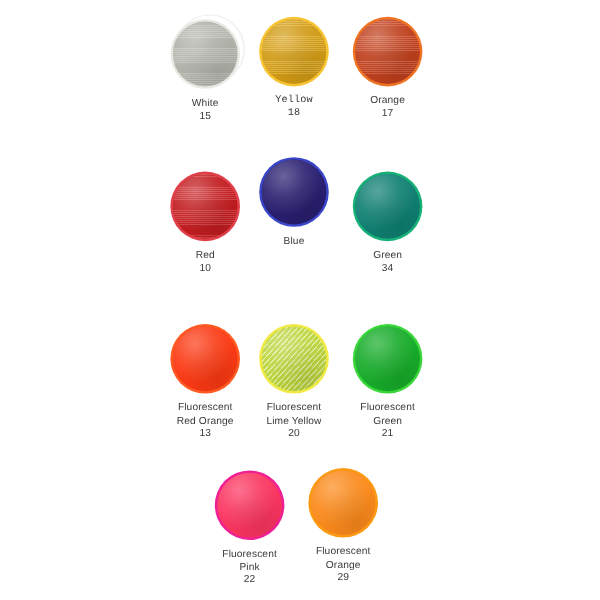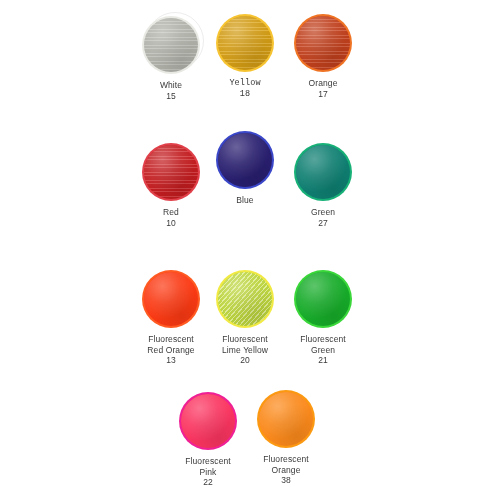--- a/index.html
+++ b/index.html
@@ -178,21 +178,21 @@
       <div class="label"><span>Blue</span></div>
     </div>
     <div class="swatch-cell" style="left: 268px; top: 143px;">
       <div class="disc-wrap">
         <div class="disc" style="background: rgb(23, 176, 119);">
           <div class="face" style="background: rgb(15, 127, 114);">
             <div class="sheen"></div>
           </div>
         </div>
       </div>
-      <div class="label"><span>Green</span><span class="num">27</span></div>
+      <div class="label"><span>Green</span><span class="num">34</span></div>
     </div>
     <div class="swatch-cell" style="left: 116px; top: 270px;">
       <div class="disc-wrap">
         <div class="disc" style="background: rgb(255, 90, 34);">
           <div class="face" style="background: rgb(251, 58, 20);">
             <div class="sheen"></div>
           </div>
         </div>
       </div>
       <div class="label"><span>Fluorescent</span><br><span>Red Orange</span><span class="num">13</span></div>
@@ -229,15 +229,15 @@
       <div class="label"><span>Fluorescent</span><br><span>Pink</span><span class="num">22</span></div>
     </div>
     <div class="swatch-cell" style="left: 231px; top: 390px;">
       <div class="disc-wrap">
         <div class="disc" style="background: rgb(251, 154, 18);">
           <div class="face" style="background: rgb(251, 138, 28);">
             <div class="sheen"></div>
           </div>
         </div>
       </div>
-      <div class="label"><span>Fluorescent</span><br><span>Orange</span><span class="num">38</span></div>
+      <div class="label"><span>Fluorescent</span><br><span>Orange</span><span class="num">29</span></div>
     </div>
   </div>
 
 </body></html>

